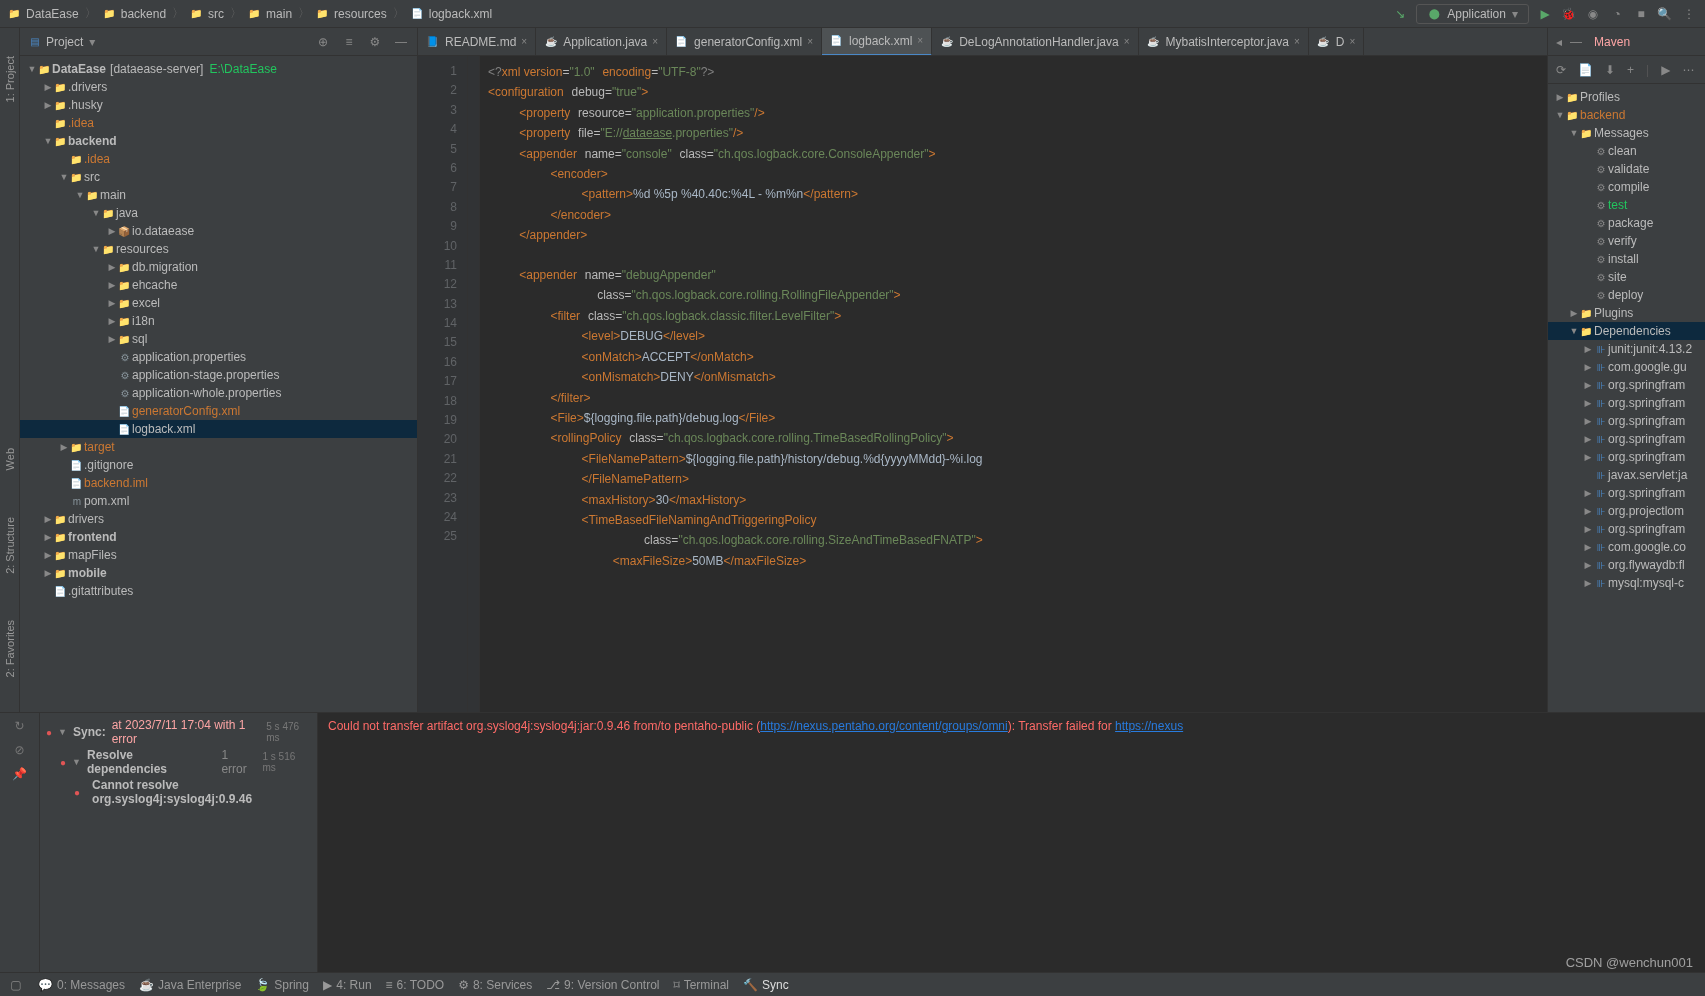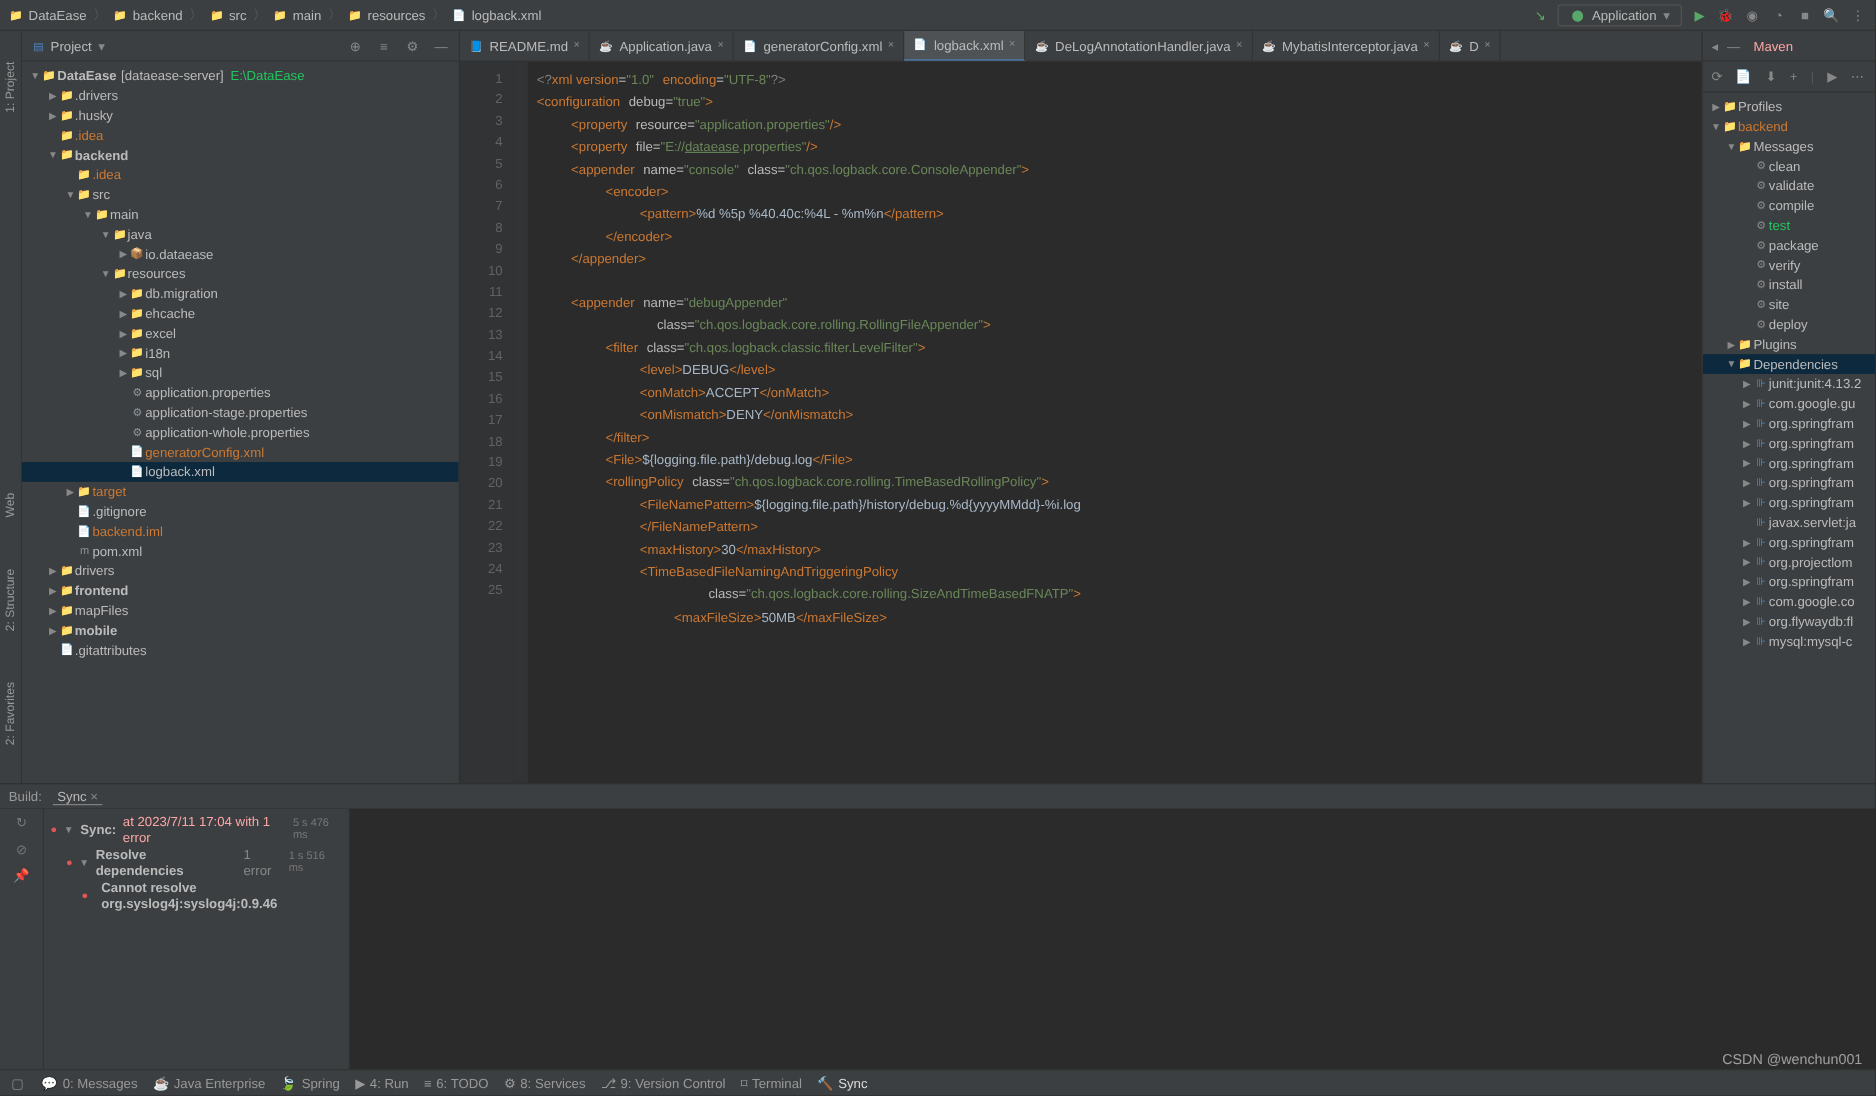--- a/index.html
+++ b/index.html
@@ -548,24 +548,20 @@
         <div class="tree-row" style="padding-left: 34px;">
           <span class="arrow">▶</span>
           <span class="ico" style="color: rgb(74, 136, 199);">⊪</span>
           <span class="label">mysql:mysql-c</span>
         </div>
       </div>
   </div>
 </div>
 
 <div class="bottom-panel">
-  <div class="bp-tabs">
-    <span class="bp-label">Build:</span>
-    <span class="bp-tab"><span>Sync</span> <span style="color:#888">×</span></span>
-  </div>
   <div class="bp-body">
     <div class="bp-left">
       <span>↻</span>
       <span>⊘</span>
       <span>📌</span>
     </div>
     <div class="bp-tree" id="btree">
         <div class="srow" style="padding-left: 6px;">
           <span class="err-bullet">●</span>
           <span style="color: rgb(136, 136, 136); font-size: 9px;">▼</span>
@@ -581,20 +577,23 @@
           <span class="time">1 s 516 ms</span>
         </div>
         <div class="srow" style="padding-left: 34px;">
           <span class="err-bullet">●</span>
           <span style="color: rgb(136, 136, 136); font-size: 9px;"></span>
           <span class="ok"><b>Cannot resolve org.syslog4j:syslog4j:0.9.46</b></span>
           <span style="color: rgb(136, 136, 136);"></span>
           <span class="time"></span>
         </div>
       </div>
+    <div class="bp-msg">
+      <span class="err-text">Could not transfer artifact org.syslog4j:syslog4j:jar:0.9.46 from/to pentaho-public (</span><a>https://nexus.pentaho.org/content/groups/omni</a><span class="err-text">): Transfer failed for </span><a>https://nexus</a>
+    </div>
   </div>
 </div>
 
 <div class="status-bar" id="sbar">
   <span class="tb-icon">▢</span>
 <span class="sb-item">
       <span>💬</span>
       <span>0: Messages</span>
     </span>
     <span class="sb-item">

